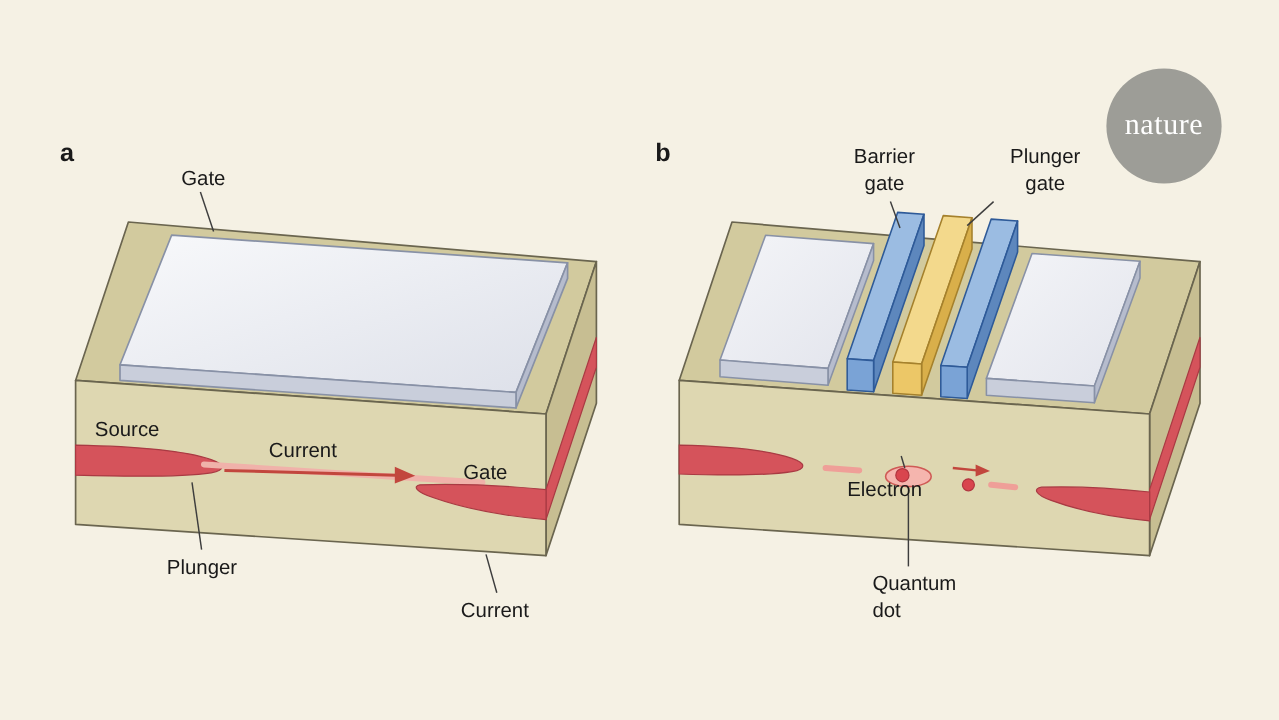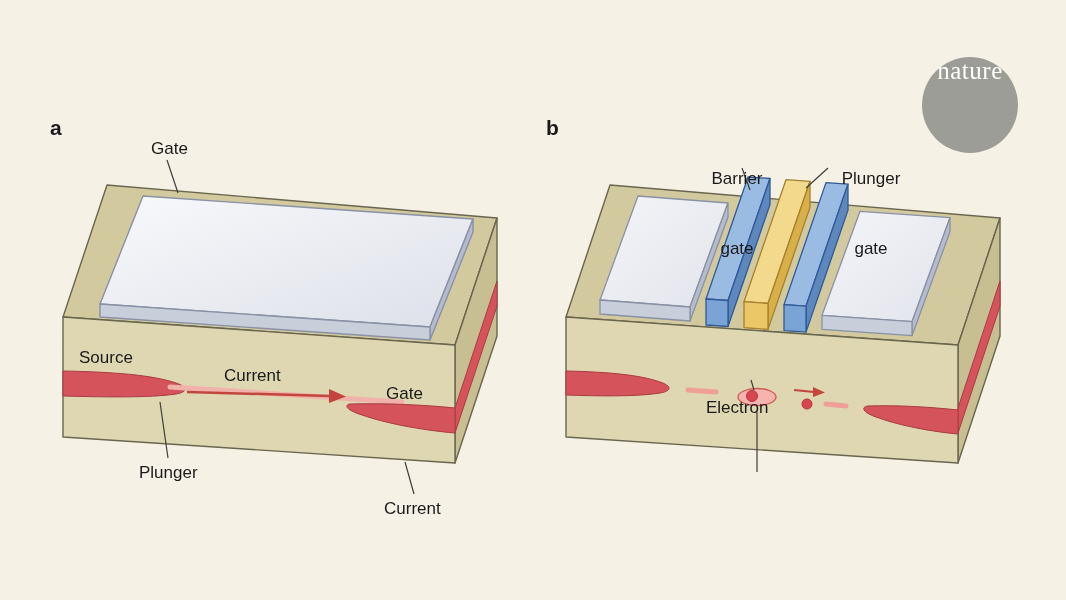--- a/index.html
+++ b/index.html
@@ -13,28 +13,28 @@
   svg.diagram{position:absolute;left:0;top:0;}
   .lbl{
     position:absolute;
     font-size:17px;
     line-height:1.32;
     color:#1a1a1a;
     white-space:nowrap;
   }
   .lbl.letter{font-weight:bold;font-size:21px;}
   .lbl.centered{transform:translateX(-50%);text-align:center;}
-  .lbl .line{display:block;margin-top:48px;}
+  .lbl .line{display:block;}
   .nature-logo{
     position:absolute;
     left:922px;top:57px;
     width:96px;height:96px;
     border-radius:50%;
     background:#9d9d97;
-    display:flex;align-items:flex-start;justify-content:center;
+    display:flex;align-items:center;justify-content:center;
   }
   .nature-logo span{
     font-family:"Liberation Serif",serif;
     font-size:25px;
     color:#ffffff;
     letter-spacing:0.5px;
   }
 </style>
 </head>
 <body>
@@ -156,18 +156,22 @@
     <span class="line">Barrier</span>
     <span class="line">gate</span>
   </div>
   <div class="lbl centered" style="left:871px;top:120px;">
     <span class="line">Plunger</span>
     <span class="line">gate</span>
   </div>
 
   <div class="lbl" style="left:706px;top:357px;margin-top:40px;">Electron</div>
 
+  <div class="lbl" style="left:727px;top:476px;">
+    <span class="line">Quantum</span>
+    <span class="line">dot</span>
+  </div>
 
   <div class="nature-logo">
     <span>nature</span>
   </div>
 
 </div>
 
 </body></html>

